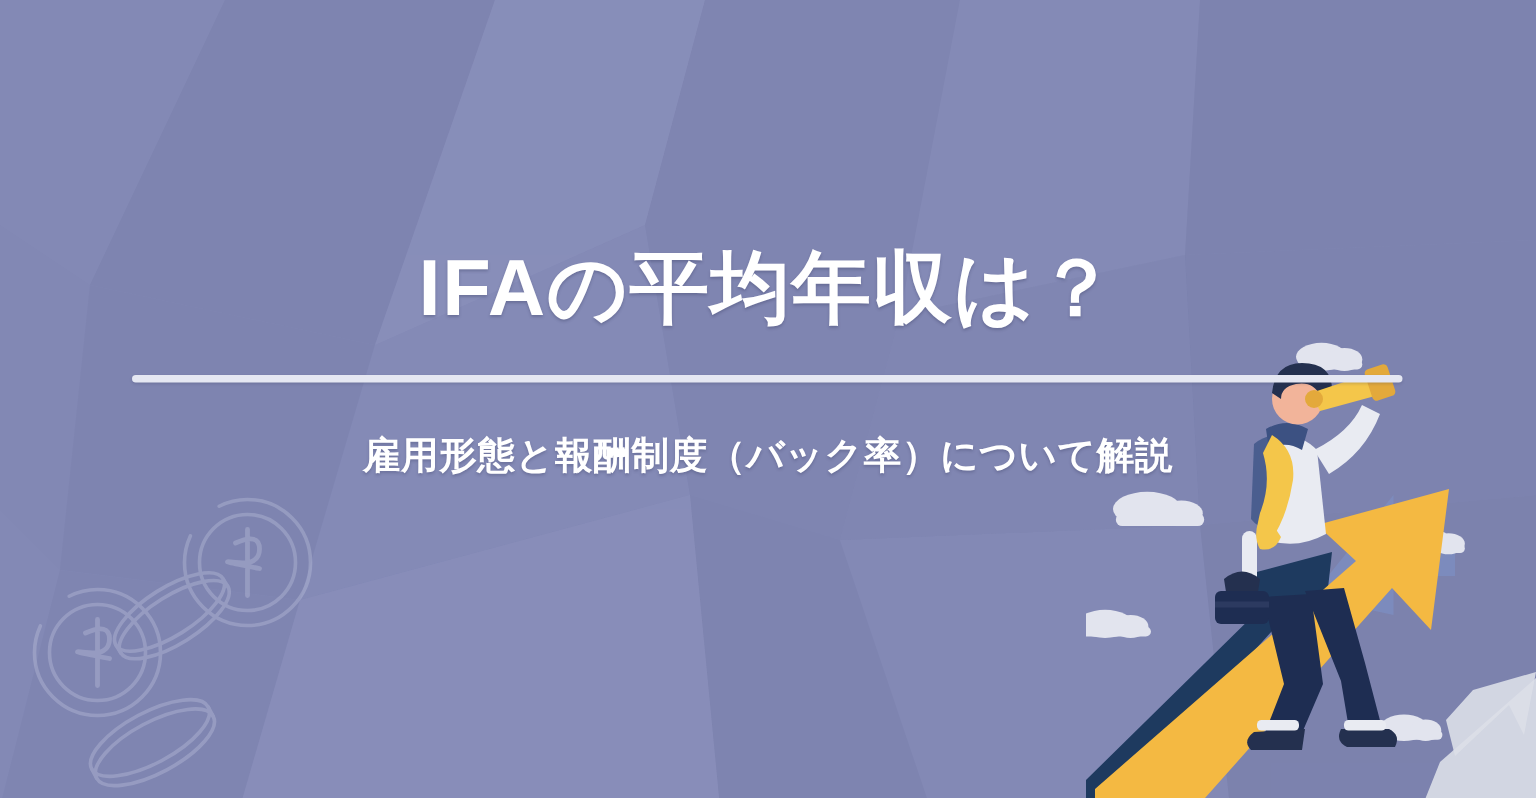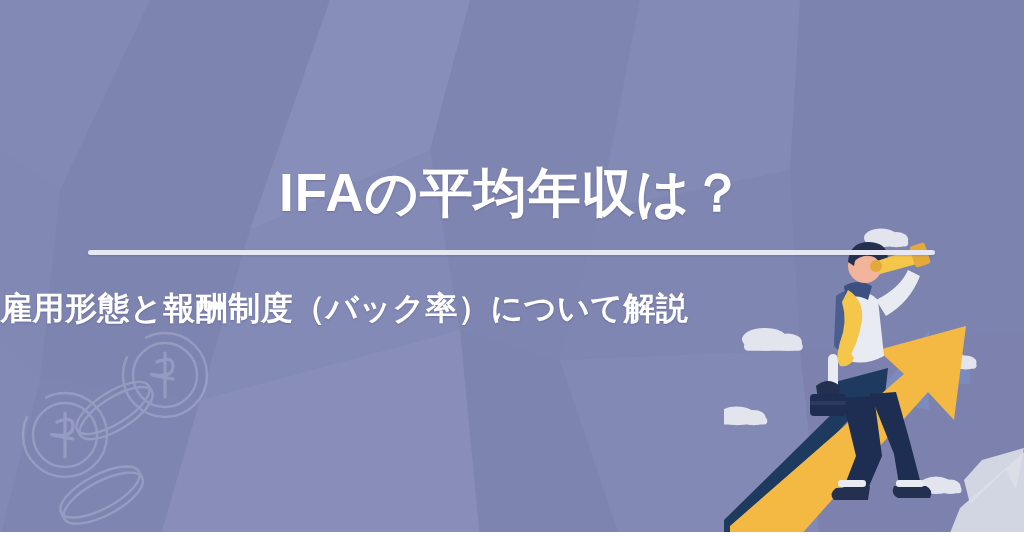--- a/index.html
+++ b/index.html
@@ -82,22 +82,23 @@
     background: #e5e7f2;
     border-radius: 3px;
     box-shadow: 0 1px 2px rgba(50,54,90,0.20);
   }
 
   .subtitle {
     position: absolute;
     left: 0;
     right: 0;
     top: 288px;
+    text-align: center;
     color: #ffffff;
-    font-size: 32px;
+    font-size: 25px;
     font-weight: bold;
     letter-spacing: 0.5px;
     line-height: 1.3;
     text-shadow: 0 1px 2px rgba(40,44,80,0.25);
     pointer-events: auto;
   }
 
   
   .bottom-strip {
     position: absolute;

